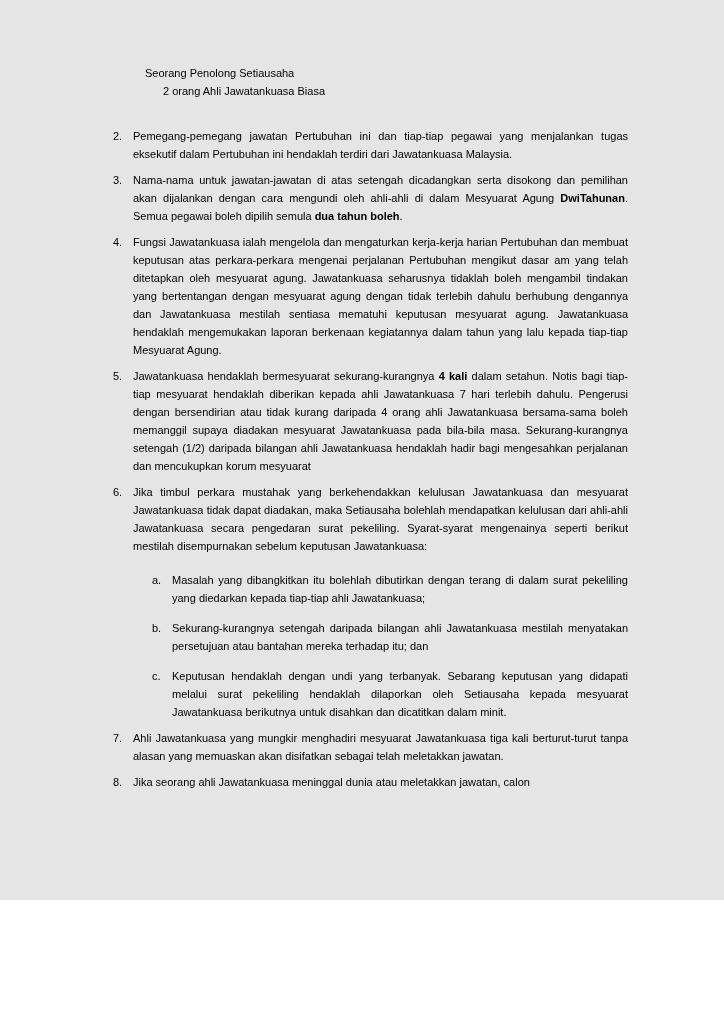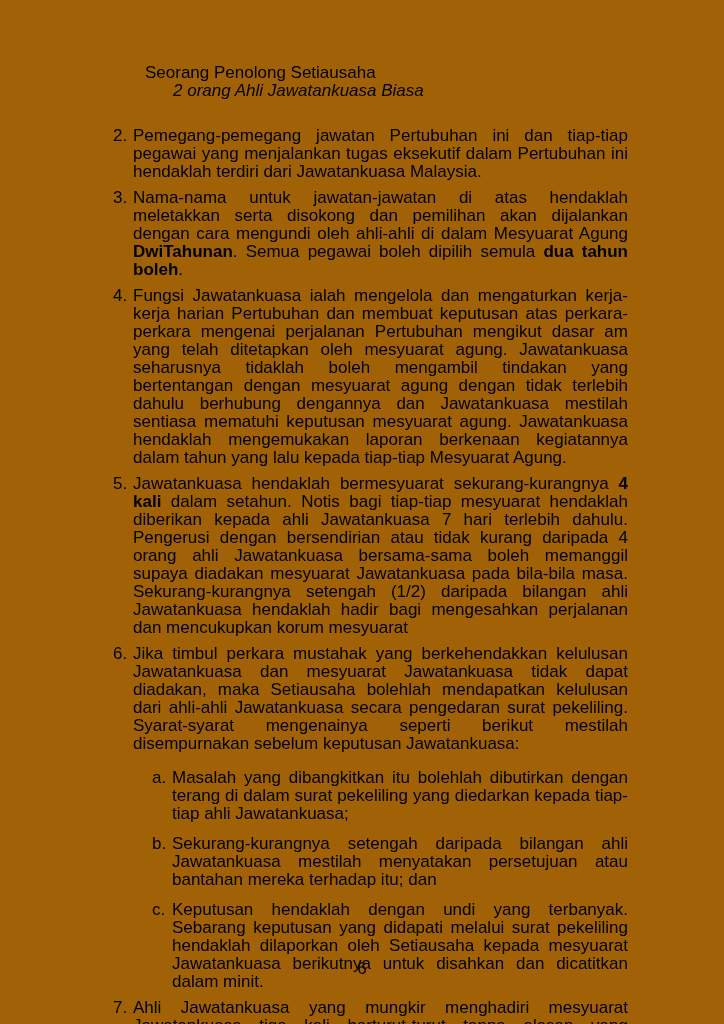--- a/index.html
+++ b/index.html
@@ -3,40 +3,40 @@
 <meta charset="utf-8">
 <style>
   html, body {
     margin: 0;
     padding: 0;
     background: #ffffff;
   }
   .page {
     position: relative;
     width: 724px;
-    height: 1024px;
-    background: #a16207;
+    height: 900px;
+    background: #e5e5e5;
     color: #000000;
     font-family: "Liberation Sans", "DejaVu Sans", sans-serif;
-    font-size: 17px;
+    font-size: 11px;
     line-height: 18px;
     overflow: hidden;
   }
   .content {
     position: absolute;
     top: 64px;
     left: 113px;
     right: 96px;
   }
   .header-block {
     margin-left: 32px;
     margin-bottom: 27px;
   }
   .header-line { white-space: pre; }
-  .header-line.indent { margin-left: 28px; font-style: italic; }
+  .header-line.indent { margin-left: 18px; }
 
   .list-item {
     display: flex;
     margin-bottom: 8px;
   }
   .item-marker {
     width: 20px;
     flex-shrink: 0;
   }
   .item-body {
@@ -82,21 +82,21 @@
       <div class="header-line indent">2 orang Ahli Jawatankuasa Biasa</div>
     </div>
 
     <div class="list-item">
       <span class="item-marker">2.</span>
       <div class="item-body"><span>Pemegang-pemegang jawatan Pertubuhan ini dan tiap-tiap pegawai yang menjalankan tugas eksekutif dalam Pertubuhan ini hendaklah terdiri dari Jawatankuasa Malaysia.</span></div>
     </div>
 
     <div class="list-item">
       <span class="item-marker">3.</span>
-      <div class="item-body"><span>Nama-nama untuk jawatan-jawatan di atas hendaklah meletakkan serta disokong dan pemilihan akan dijalankan dengan cara mengundi oleh ahli-ahli di dalam Mesyuarat Agung </span><b>DwiTahunan</b><span>. Semua pegawai boleh dipilih semula </span><b>dua tahun boleh</b><span>.</span></div>
+      <div class="item-body"><span>Nama-nama untuk jawatan-jawatan di atas setengah dicadangkan serta disokong dan pemilihan akan dijalankan dengan cara mengundi oleh ahli-ahli di dalam Mesyuarat Agung </span><b>DwiTahunan</b><span>. Semua pegawai boleh dipilih semula </span><b>dua tahun boleh</b><span>.</span></div>
     </div>
 
     <div class="list-item">
       <span class="item-marker">4.</span>
       <div class="item-body"><span>Fungsi Jawatankuasa ialah mengelola dan mengaturkan kerja-kerja harian Pertubuhan dan membuat keputusan atas perkara-perkara mengenai perjalanan Pertubuhan mengikut dasar am yang telah ditetapkan oleh mesyuarat agung. Jawatankuasa seharusnya tidaklah boleh mengambil tindakan yang bertentangan dengan mesyuarat agung dengan tidak terlebih dahulu berhubung dengannya dan Jawatankuasa mestilah sentiasa mematuhi keputusan mesyuarat agung. Jawatankuasa hendaklah mengemukakan laporan berkenaan kegiatannya dalam tahun yang lalu kepada tiap-tiap Mesyuarat Agung.</span></div>
     </div>
 
     <div class="list-item">
       <span class="item-marker">5.</span>
       <div class="item-body"><span>Jawatankuasa hendaklah bermesyuarat sekurang-kurangnya </span><b>4 kali</b><span> dalam setahun. Notis bagi tiap-tiap mesyuarat hendaklah diberikan kepada ahli Jawatankuasa 7 hari terlebih dahulu. Pengerusi dengan bersendirian atau tidak kurang daripada 4 orang ahli Jawatankuasa bersama-sama boleh memanggil supaya diadakan mesyuarat Jawatankuasa pada bila-bila masa. Sekurang-kurangnya setengah (1/2) daripada bilangan ahli Jawatankuasa hendaklah hadir bagi mengesahkan perjalanan dan mencukupkan korum mesyuarat</span></div>

